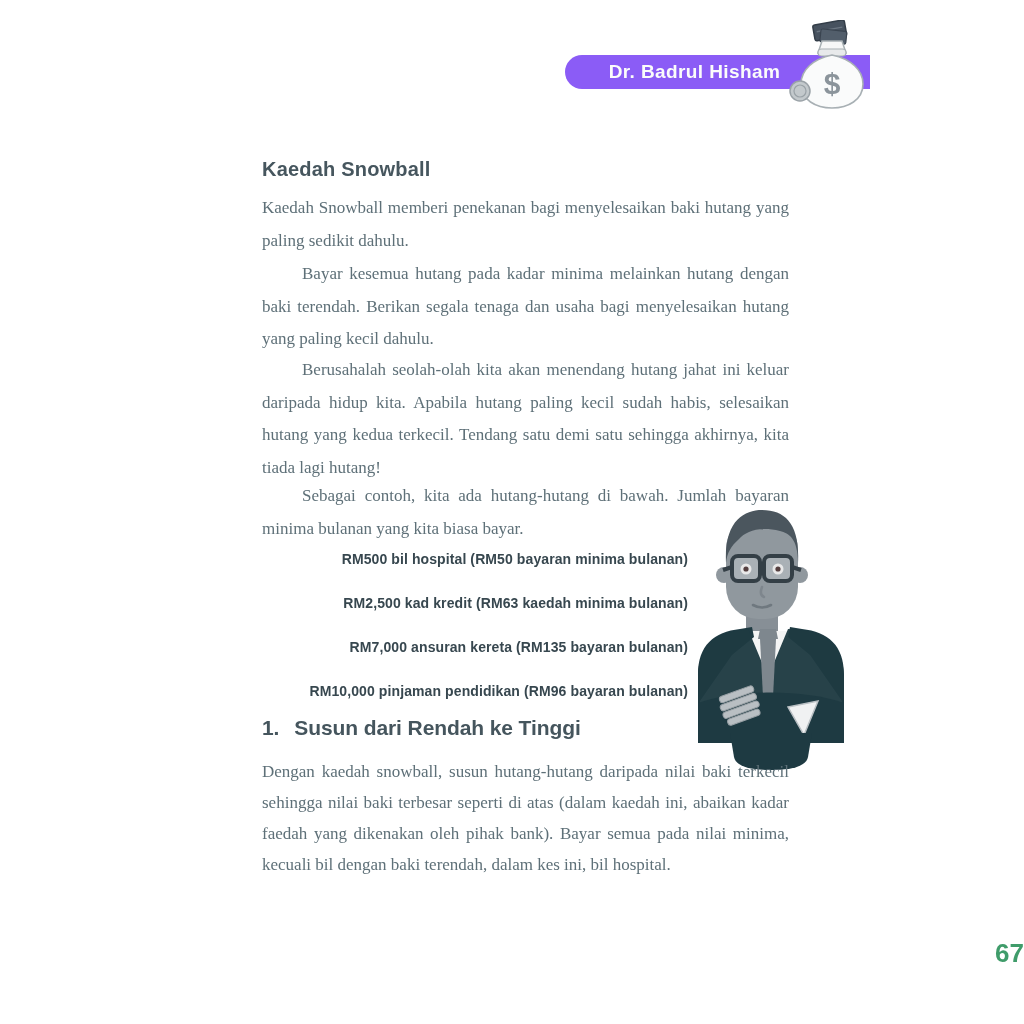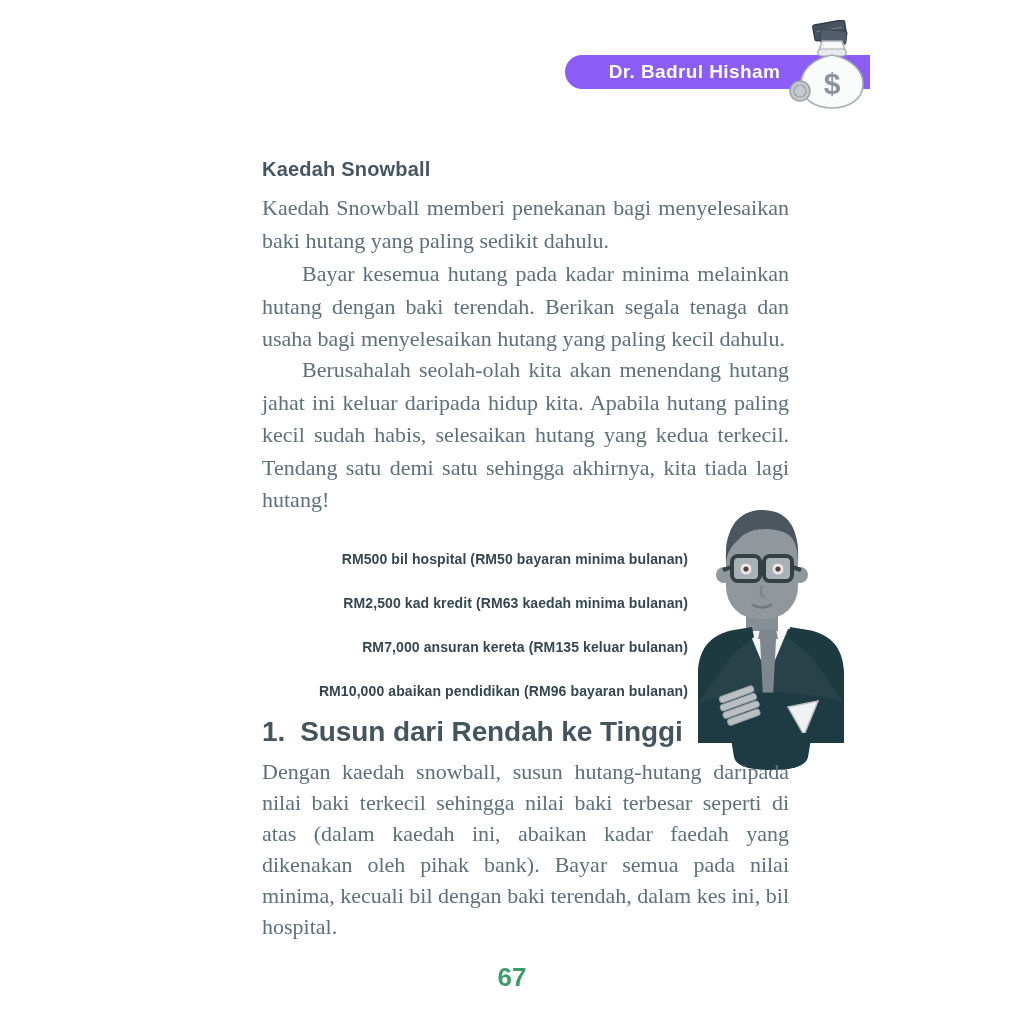--- a/index.html
+++ b/index.html
@@ -9,41 +9,41 @@
   
   .band{position:absolute;left:565px;top:55px;width:305px;height:34px;
         background:#8b5cf6;border-radius:17px 0 0 17px;
         display:flex;align-items:center;justify-content:center;padding-right:46px;box-sizing:border-box;}
   .band-label{color:#fbfcfb;font-size:19px;font-weight:600;letter-spacing:.4px;}
   .bag{position:absolute;left:786px;top:20px;width:92px;height:90px;}
 
   
   .doc-title{position:absolute;left:262px;top:138px;font-size:20px;font-weight:700;
              color:#46565e;letter-spacing:.2px;margin-top:20px;}
-  .section-heading{position:absolute;left:262px;top:716px;font-size:28px;font-weight:700;
+  .section-heading{position:absolute;left:262px;top:716px;font-size:21px;font-weight:700;
              color:#45555d;letter-spacing:-.1px;}
   .section-heading .num{margin-right:15px;}
 
   
   .para{position:absolute;left:262px;width:527px;font-family:"Liberation Serif",serif;
-        font-size:22px;line-height:32.5px;color:#5e7078;text-align:justify;margin:0;}
+        font-size:17px;line-height:32.5px;color:#5e7078;text-align:justify;margin:0;}
   .indent{text-indent:40px;}
   .p1{top:192px;} .p2{top:258px;} .p3{top:354px;} .p4{top:480px;} .p5{top:756px;line-height:31px;}
 
   
   .debt-list{position:absolute;left:262px;top:550px;width:426px;text-align:right;}
   .debt-item{font-size:14px;font-weight:700;color:#37474f;line-height:18px;
              margin-bottom:26px;letter-spacing:.1px;}
 
   
   .man{position:absolute;left:692px;top:505px;width:158px;height:265px;}
 
   
-  .page-number{position:absolute;left:0;top:938px;width:1024px;text-align:center;
-               font-size:26px;font-weight:700;color:#3f9c6a;margin-top:24px;}
+  .page-number{position:absolute;left:0;top:938px;width:1024px;text-align:right;
+               font-size:26px;font-weight:700;color:#3f9c6a;}
 </style>
 </head>
 <body>
 
 <div class="page">
 
   <div class="band">
     <span class="band-label">Dr. Badrul Hisham</span>
   </div>
 
@@ -63,26 +63,27 @@
       <circle cx="14" cy="71" r="10" fill="#c3c9cc" stroke="#9aa2a7" stroke-width="1.5"></circle>
       <circle cx="14" cy="71" r="6" fill="none" stroke="#9aa2a7" stroke-width="1.2"></circle>
     </svg>
   </span>
 
   <div class="doc-title">Kaedah Snowball</div>
 
   <p class="para p1">Kaedah Snowball memberi penekanan bagi menyelesaikan baki hutang yang paling sedikit dahulu.</p>
   <p class="para p3 indent">Berusahalah seolah-olah kita akan menendang hutang jahat ini keluar daripada hidup kita. Apabila hutang paling kecil sudah habis, selesaikan hutang yang kedua terkecil. Tendang satu demi satu sehingga akhirnya, kita tiada lagi hutang!</p>
   <p class="para p2 indent">Bayar kesemua hutang pada kadar minima melainkan hutang dengan baki terendah. Berikan segala tenaga dan usaha bagi menyelesaikan hutang yang paling kecil dahulu.</p>
+  <p class="para p4 indent">Sebagai contoh, kita ada hutang-hutang di bawah. Jumlah bayaran minima bulanan yang kita biasa bayar.</p>
 
   <div class="debt-list">
     <div class="debt-item">RM500 bil hospital (RM50 bayaran minima bulanan)</div>
     <div class="debt-item">RM2,500 kad kredit (RM63 kaedah minima bulanan)</div>
-    <div class="debt-item">RM7,000 ansuran kereta (RM135 keluar bulanan)</div>
-    <div class="debt-item">RM10,000 abaikan pendidikan (RM96 bayaran bulanan)</div>
+    <div class="debt-item">RM7,000 ansuran kereta (RM135 bayaran bulanan)</div>
+    <div class="debt-item">RM10,000 pinjaman pendidikan (RM96 bayaran bulanan)</div>
   </div>
 
   <span class="man">
     <svg width="158" height="265" viewBox="0 0 158 265">
 
       <rect x="54" y="96" width="32" height="40" fill="#878f96"></rect>
 
       <rect x="34" y="12" width="72" height="102" rx="32" fill="#90989e"></rect>
 
       <circle cx="32" cy="70" r="8" fill="#90989e"></circle>

